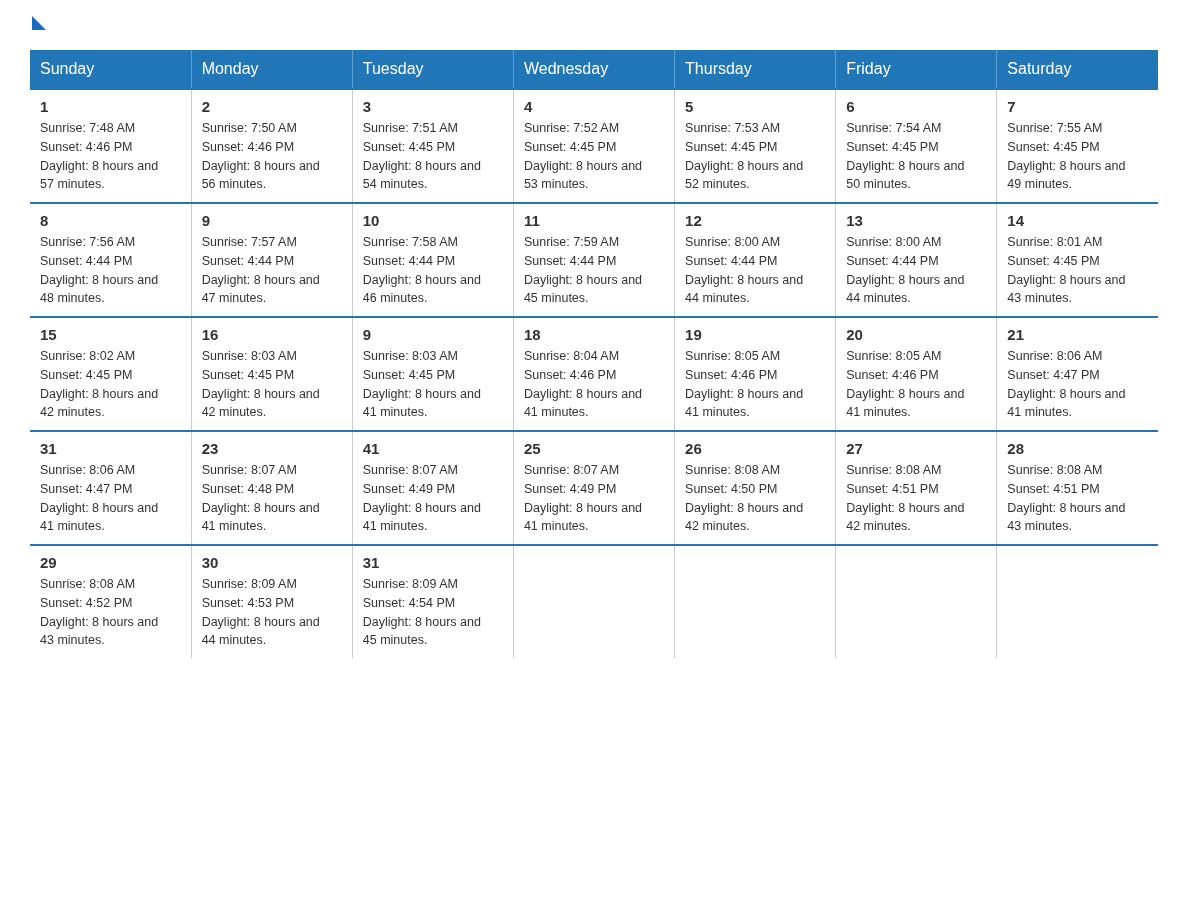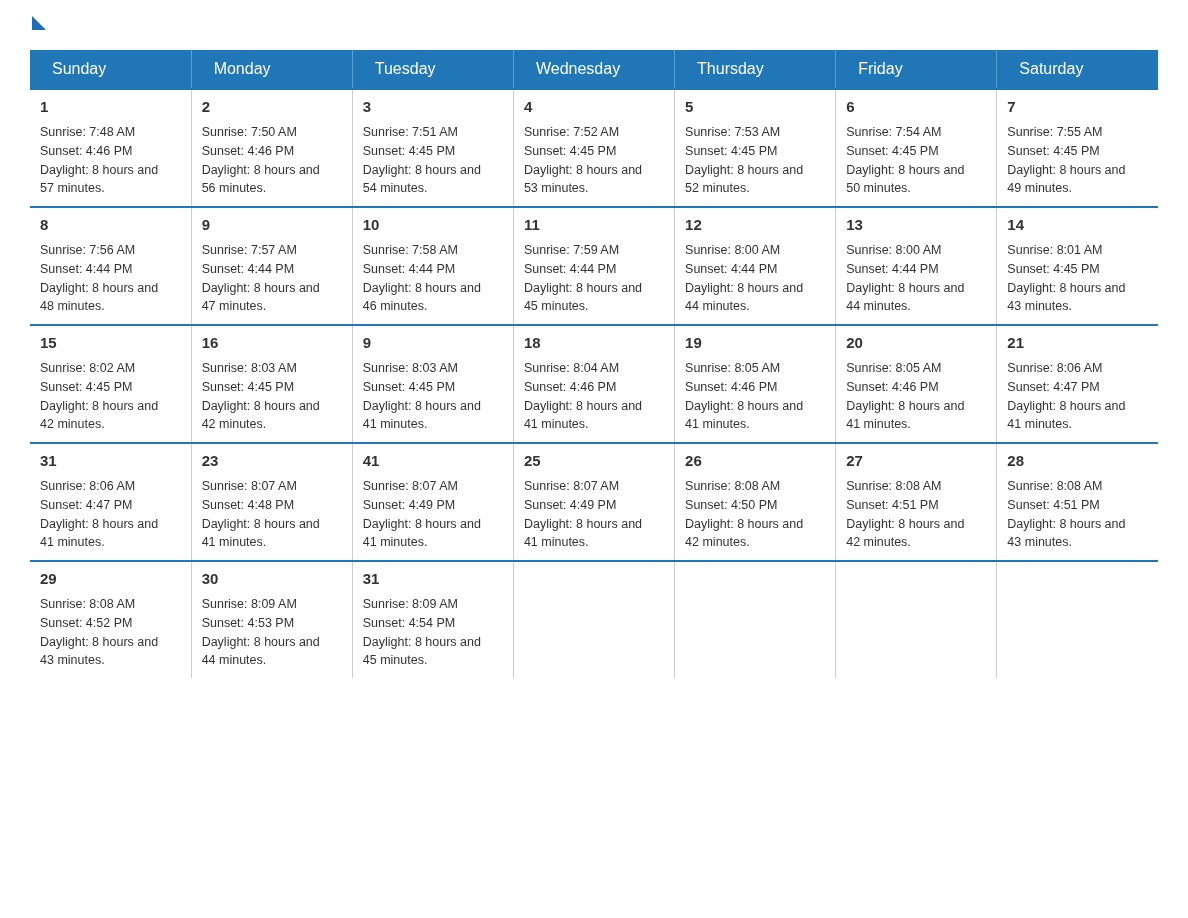--- a/index.html
+++ b/index.html
@@ -58,21 +58,21 @@
     }
     table {
       width: 100%;
       border-collapse: collapse;
     }
     thead tr th {
       background-color: #2176b8;
       color: #fff;
       font-size: 16px;
       font-weight: normal;
-      padding: 10px 22px;
+      padding: 10px 10px;
       text-align: left;
       border-right: 1px solid #5a9fd4;
     }
     thead tr th:last-child {
       border-right: none;
     }
     tbody tr td {
       vertical-align: top;
       padding: 8px 10px;
       font-size: 13px;
@@ -90,21 +90,20 @@
     tbody tr td .day-num {
       font-size: 15px;
       font-weight: bold;
       display: block;
       margin-bottom: 4px;
     }
     tbody tr td .day-info {
       font-size: 12.5px;
       line-height: 1.5;
       color: #333;
-      margin-top: 8px;
     }
     tbody tr:first-child {
       border-top: 2px solid #2176b8;
     }
     .row-divider td {
       border-top: 2px solid #2176b8;
     }
     .empty-cell {
       background: #fff;
     }

